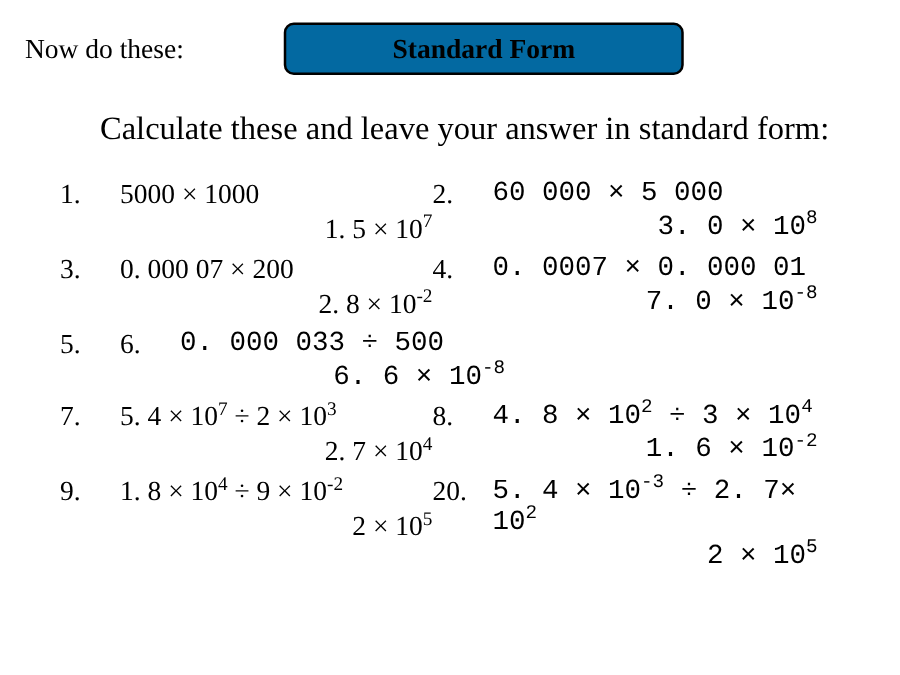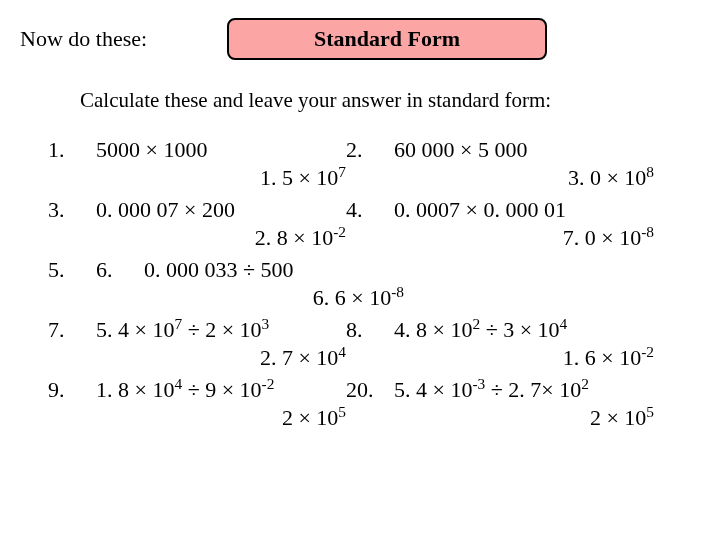--- a/index.html
+++ b/index.html
@@ -23,51 +23,51 @@
     display: flex;
     align-items: center;
     margin-bottom: 28px;
   }
   .now-do {
     font-size: 22px;
     margin-right: 80px;
     white-space: nowrap;
   }
   .title-box {
-    background: #fca5a5;
+    background: #0369a1;
     border: 2px solid #000;
     border-radius: 8px;
     padding: 6px 40px;
     font-size: 22px;
     font-weight: bold;
     text-align: center;
     min-width: 320px;
   }
   .intro {
-    font-size: 21px;
+    font-size: 26px;
     margin: 0 0 24px 60px;
     font-family: Liberation Serif, serif;
   }
   .problems {
     margin-left: 28px;
     font-size: 22px;
   }
   .row {
     display: flex;
     align-items: flex-start;
     margin-bottom: 6px;
   }
   .cell {
     display: flex;
     flex-direction: column;
   }
   .num-col { width: 48px; }
   .q-col   { width: 250px; }
   .num-col2{ width: 48px; }
-  .q-col2  { width: 260px; }
+  .q-col2  { width: 260px; font-family: Liberation Mono, monospace; }
   .answer {
     text-align: right;
     margin-top: 2px;
   }
   sup { font-size: 0.7em; vertical-align: super; line-height: 0; }
 </style>
 </head>
 <body>
 
 <div class="slide">

